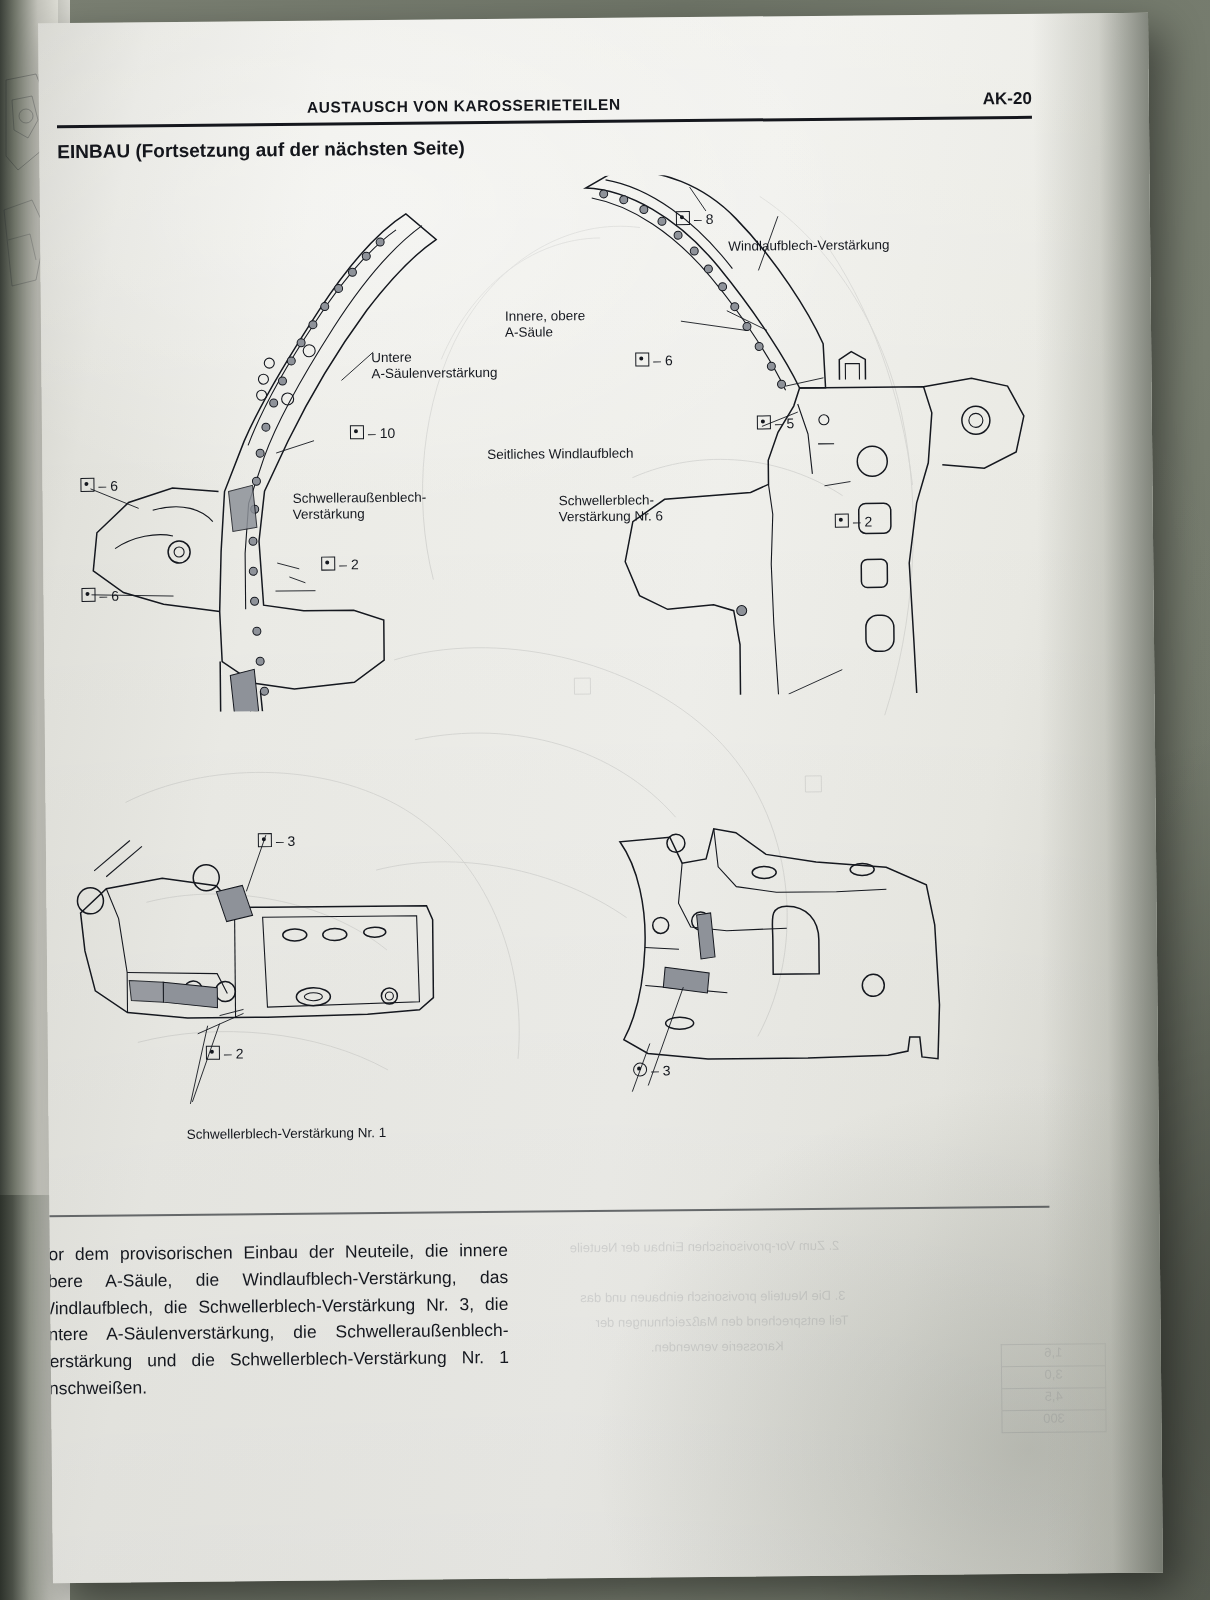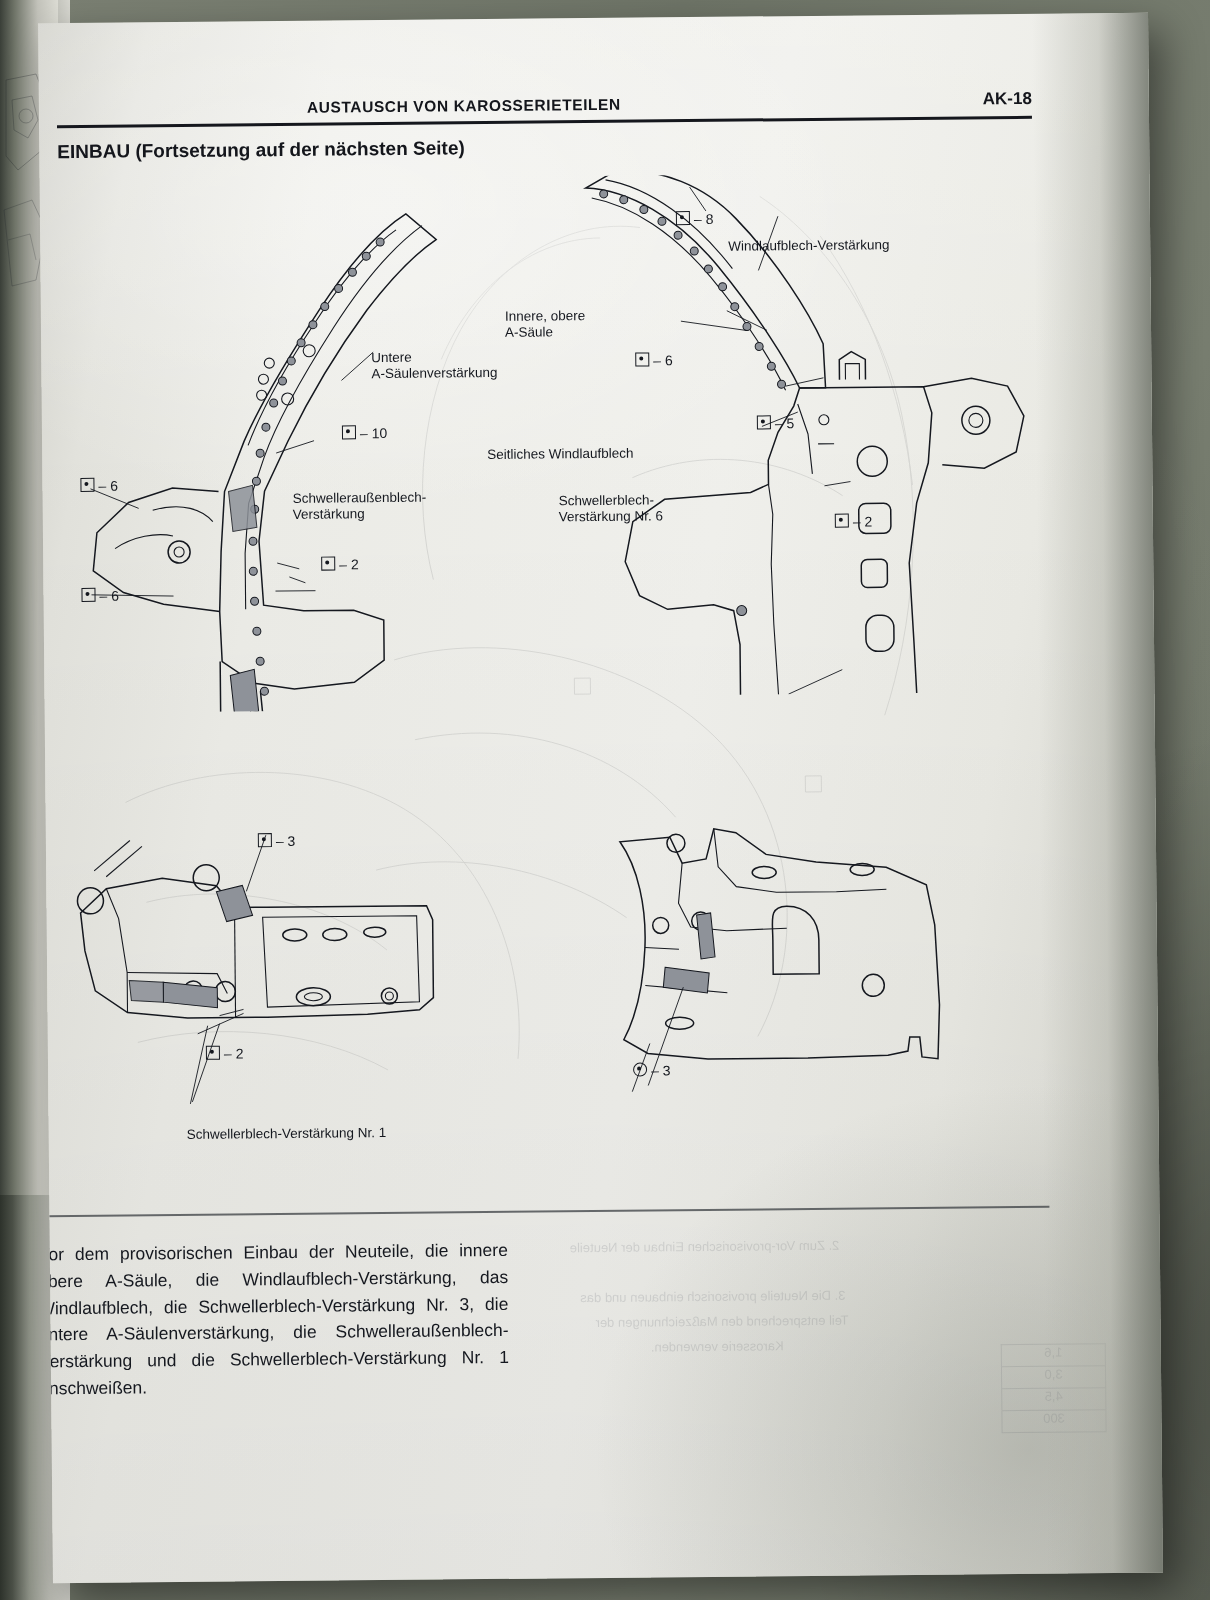--- a/index.html
+++ b/index.html
@@ -281,21 +281,21 @@
       </g>
     </svg>
   </div>
 
   <div class="page-sheen"></div>
 
   <div class="content">
 
     <div class="hdr">
       <div class="hdr-title">AUSTAUSCH VON KAROSSERIETEILEN</div>
-      <div class="hdr-page">AK-18</div>
+      <div class="hdr-page">AK-20</div>
       <div class="hdr-rule"></div>
     </div>
 
     <div class="sec-title">EINBAU (Fortsetzung auf der nächsten Seite)</div>
 
     <div class="fig">
 
       <svg width="560" height="520" style="position:absolute; left:10px; top:20px;">
 
         <path class="ln" d="M356 24 C330 40 300 72 268 120 C236 168 208 214 192 250
@@ -490,21 +490,21 @@
         <path class="weld" d="M78 160 L122 166 L120 186 L76 180 Z"></path>
         <path class="ln-hair" d="M62 236 L44 284"></path>
         <path class="ln-hair" d="M96 180 L60 278"></path>
       </svg>
 
       <div class="lbl" style="left:330px; top:180px;">Untere
 A-Säulenverstärkung</div>
       <div class="lbl" style="left:250px; top:320px;">Schwelleraußenblech-
 Verstärkung</div>
 
-      <div class="callout" style="left:300px; top:255px;">
+      <div class="callout" style="left:308px; top:255px;">
         <span class="sqdot"></span><span>– 10</span>
       </div>
       <div class="callout" style="left:38px; top:305px;">
         <span class="sqdot"></span><span>– 6</span>
       </div>
       <div class="callout" style="left:38px; top:415px;">
         <span class="sqdot"></span><span>– 6</span>
       </div>
       <div class="callout" style="left:278px; top:386px;">
         <span class="sqdot"></span><span>– 2</span>

